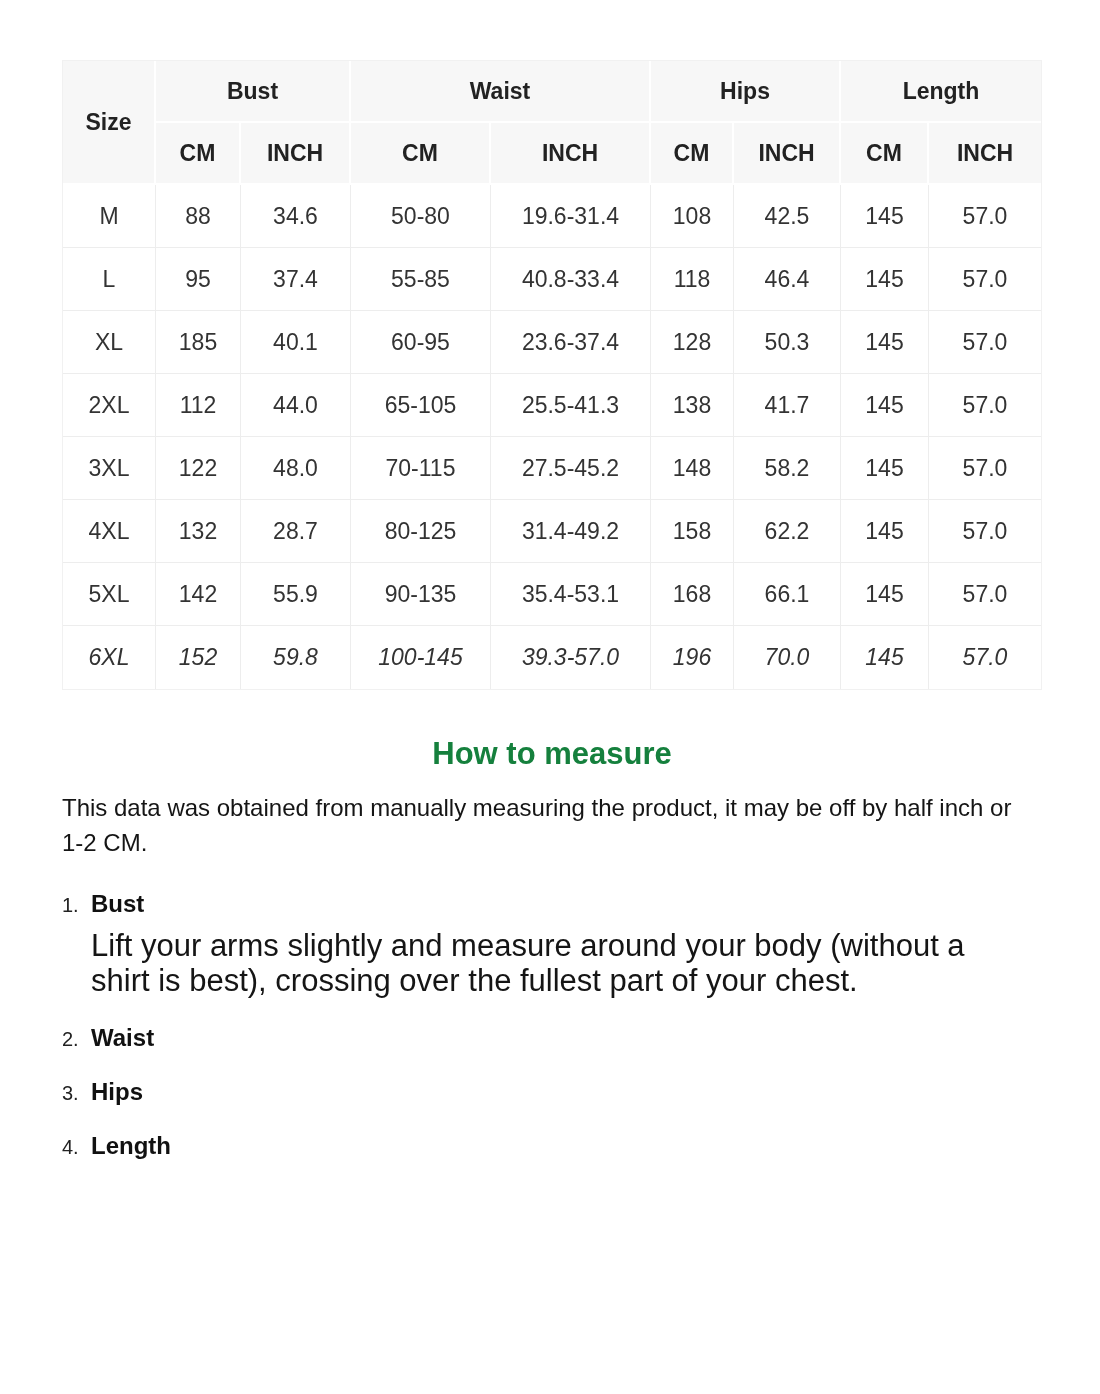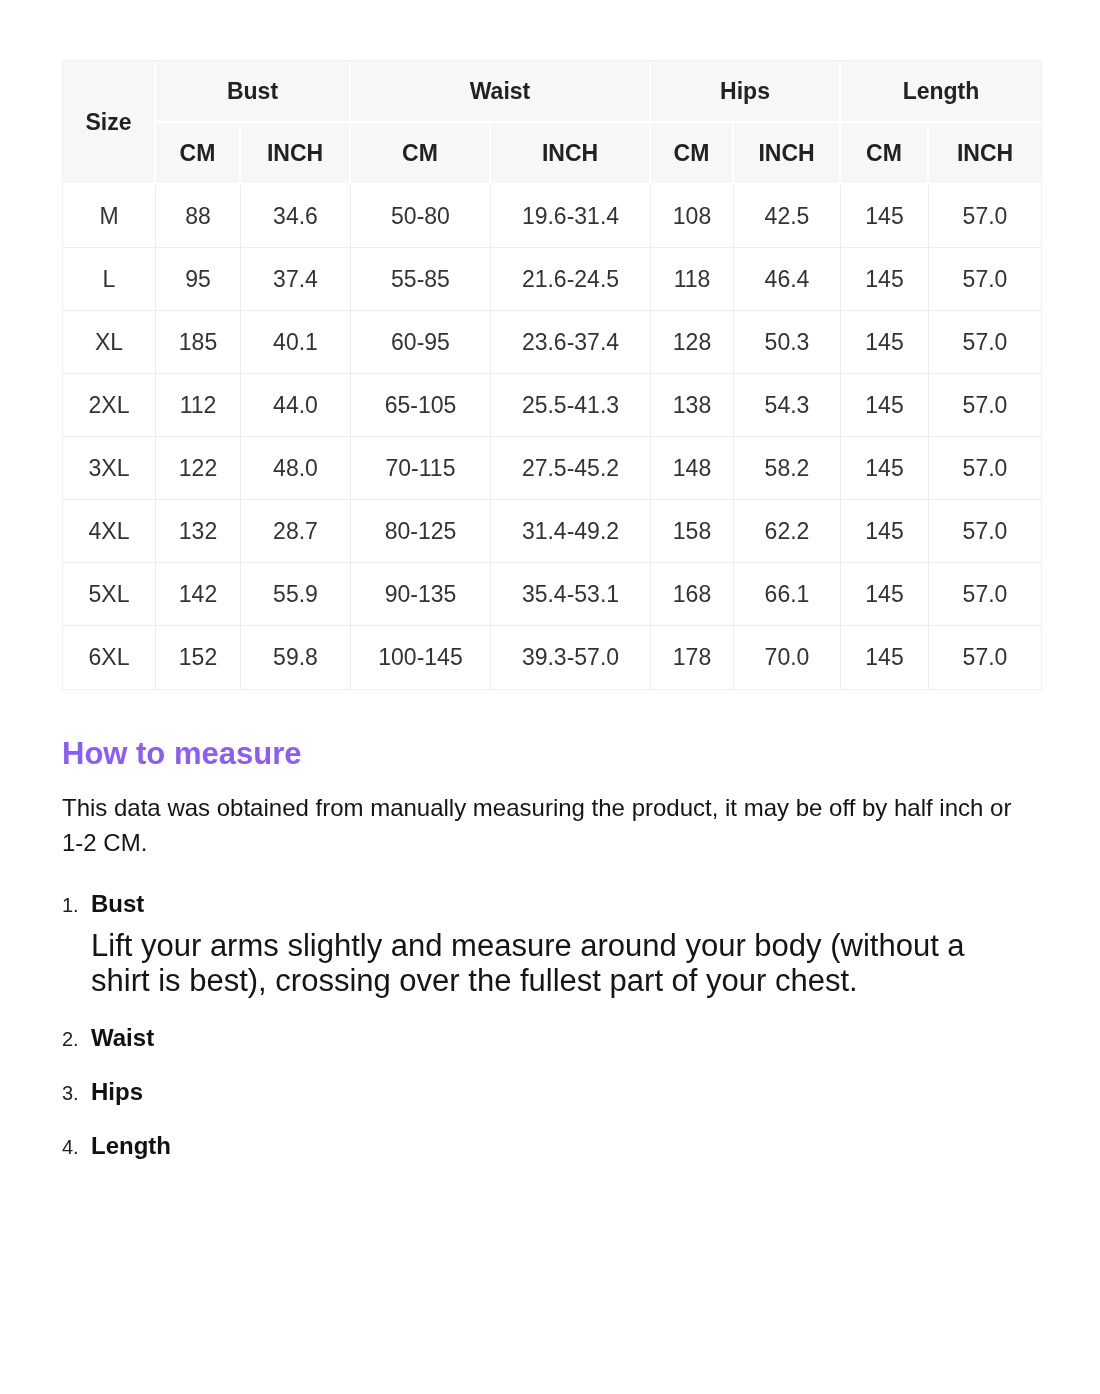--- a/index.html
+++ b/index.html
@@ -42,29 +42,30 @@
   thead tr.unit-row th { height: 62px; }
   tbody td {
     background: #ffffff;
     font-size: 23px;
     color: #333333;
     height: 63px;
     border-right: 1px solid var(--border-color, #ededed);
     border-bottom: 1px solid var(--border-color, #ededed);
   }
   tbody tr td:last-child { border-right: none; }
-  tbody tr:last-child td { border-bottom: none; }
+  tbody tr:last-child td { border-bottom: none; font-style: italic; }
 
   
   h2.htm-title {
     margin: 46px 0 18px 0;
     font-size: 31px;
     line-height: 36px;
     font-weight: bold;
-    color: #8b5cf6;
+    color: #15803d;
+    text-align: center;
   }
   p.htm-intro {
     margin: 12px 0 30px 0;
     font-size: 24px;
     line-height: 35px;
     max-width: 958px;
     color: #151515;
   }
   .steps { margin: 0; padding: 0; }
   .step { list-style: none; }
@@ -138,21 +139,21 @@
         <td>108</td>
         <td>42.5</td>
         <td>145</td>
         <td>57.0</td>
       </tr>
       <tr>
         <td>L</td>
         <td>95</td>
         <td>37.4</td>
         <td>55-85</td>
-        <td>21.6-24.5</td>
+        <td>40.8-33.4</td>
         <td>118</td>
         <td>46.4</td>
         <td>145</td>
         <td>57.0</td>
       </tr>
       <tr>
         <td>XL</td>
         <td>185</td>
         <td>40.1</td>
         <td>60-95</td>
@@ -162,21 +163,21 @@
         <td>145</td>
         <td>57.0</td>
       </tr>
       <tr>
         <td>2XL</td>
         <td>112</td>
         <td>44.0</td>
         <td>65-105</td>
         <td>25.5-41.3</td>
         <td>138</td>
-        <td>54.3</td>
+        <td>41.7</td>
         <td>145</td>
         <td>57.0</td>
       </tr>
       <tr>
         <td>3XL</td>
         <td>122</td>
         <td>48.0</td>
         <td>70-115</td>
         <td>27.5-45.2</td>
         <td>148</td>
@@ -205,21 +206,21 @@
         <td>66.1</td>
         <td>145</td>
         <td>57.0</td>
       </tr>
       <tr>
         <td>6XL</td>
         <td>152</td>
         <td>59.8</td>
         <td>100-145</td>
         <td>39.3-57.0</td>
-        <td>178</td>
+        <td>196</td>
         <td>70.0</td>
         <td>145</td>
         <td>57.0</td>
       </tr>
     </tbody>
   </table>
 
   <h2 class="htm-title">How to measure</h2>
   <p class="htm-intro">This data was obtained from manually measuring the product, it may be off by half inch or 1-2 CM.</p>
 

